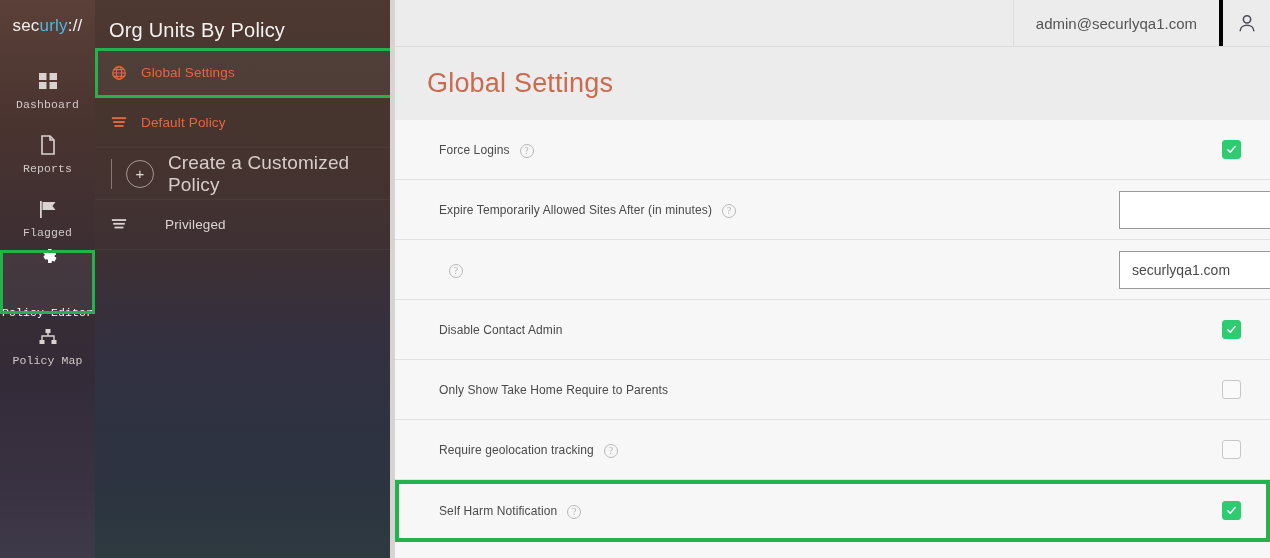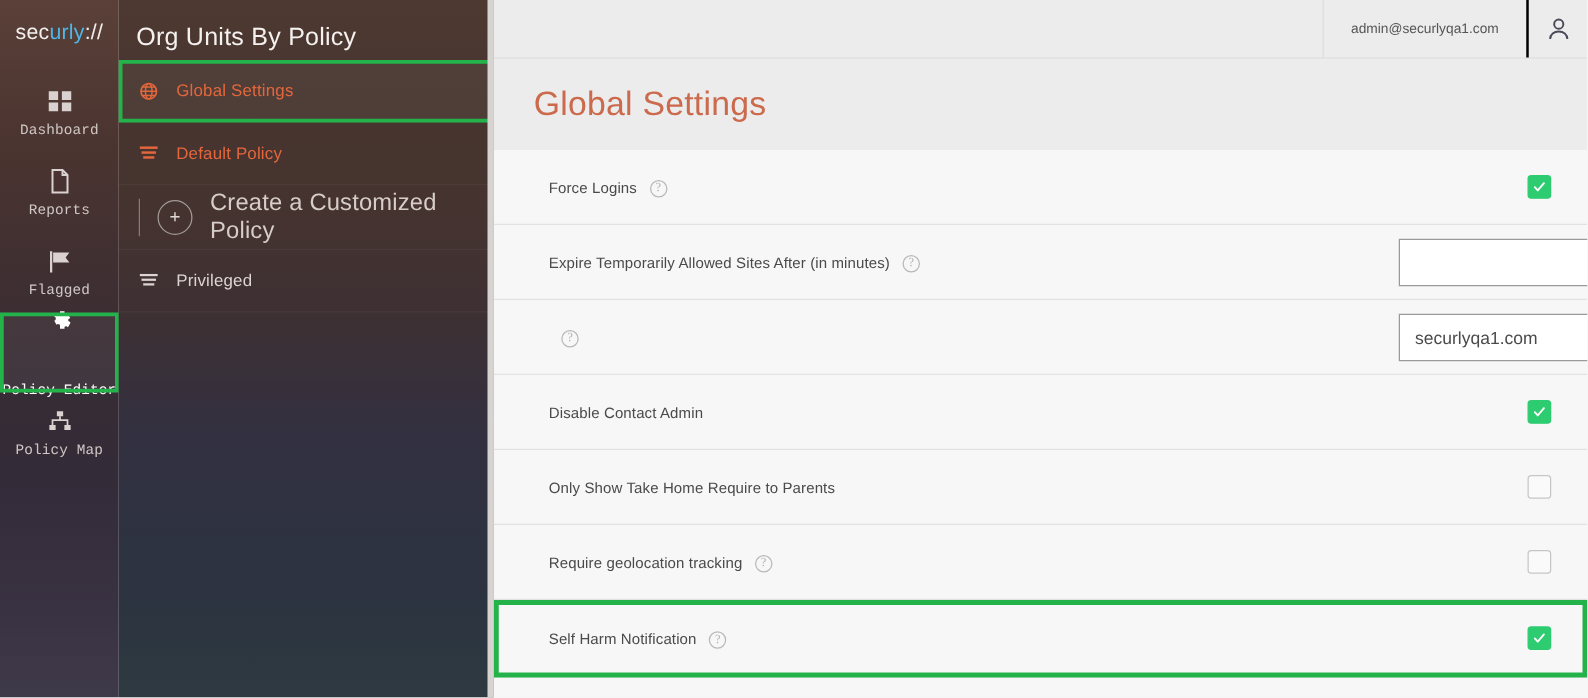--- a/index.html
+++ b/index.html
@@ -61,21 +61,21 @@
   .panel-row .pr-label { font-size: 13.5px; letter-spacing: .15px; }
   .panel-row .pr-icon { width: 18px; margin-right: 12px; display: flex; align-items: center; }
   .row-global {
     background: rgba(255,255,255,0.045);
     outline: 3px solid #24b24b; outline-offset: -3px;
   }
   .row-global .pr-label { color: #e4673c; }
   .row-default .pr-label { color: #e4673c; }
   .row-custom { height: 52px; }
   .row-custom .pr-label { color: #d6cdc9; font-size: 19px; }
-  .row-priv .pr-label { color: #ddd5d1; }
+  .row-priv .pr-label { color: #ddd5d1; margin-left: 24px; }
   .plus-wrap { display: flex; align-items: center; margin-right: 14px; }
   .plus-bar { width: 1px; height: 30px; background: rgba(255,255,255,0.35); margin-right: 14px; }
   .plus-circle {
     width: 28px; height: 28px; border-radius: 50%;
     border: 1px solid rgba(255,255,255,0.5);
     display: flex; align-items: center; justify-content: center;
     font-size: 15px; color: #e0d8d4; line-height: 1;
   }
   .panel-scroll {
     position: absolute; right: 0; top: 0; width: 5px; height: 558px;
@@ -84,21 +84,21 @@
 
   
   .main { flex: 1; height: 558px; background: #f7f7f7; position: relative; overflow: hidden; }
   .topbar {
     height: 47px; background: #ececec; border-bottom: 1px solid #dcdcdc;
     display: flex; align-items: stretch; justify-content: flex-end;
   }
   .topbar-spacer { flex: 1; border-right: 1px solid #dcdcdc; }
   .topbar-user {
     display: flex; align-items: center; padding: 0 22px;
-    font-size: 11px; color: #555; border-right: 2px solid #000000;
+    font-size: 15px; color: #555; border-right: 4px solid #000000;
     white-space: nowrap;
   }
   .topbar-avatar { width: 47px; display: flex; align-items: center; justify-content: center; cursor: pointer; }
 
   .page-head { background: #ececec; height: 73px; display: flex; align-items: center; padding-left: 32px; }
   .page-title { font-size: 27px; color: #cb6a4d; font-weight: 400; letter-spacing: .2px; }
 
   .settings { background: #f7f7f7; }
   .srow {
     height: 60px; display: flex; align-items: center;

